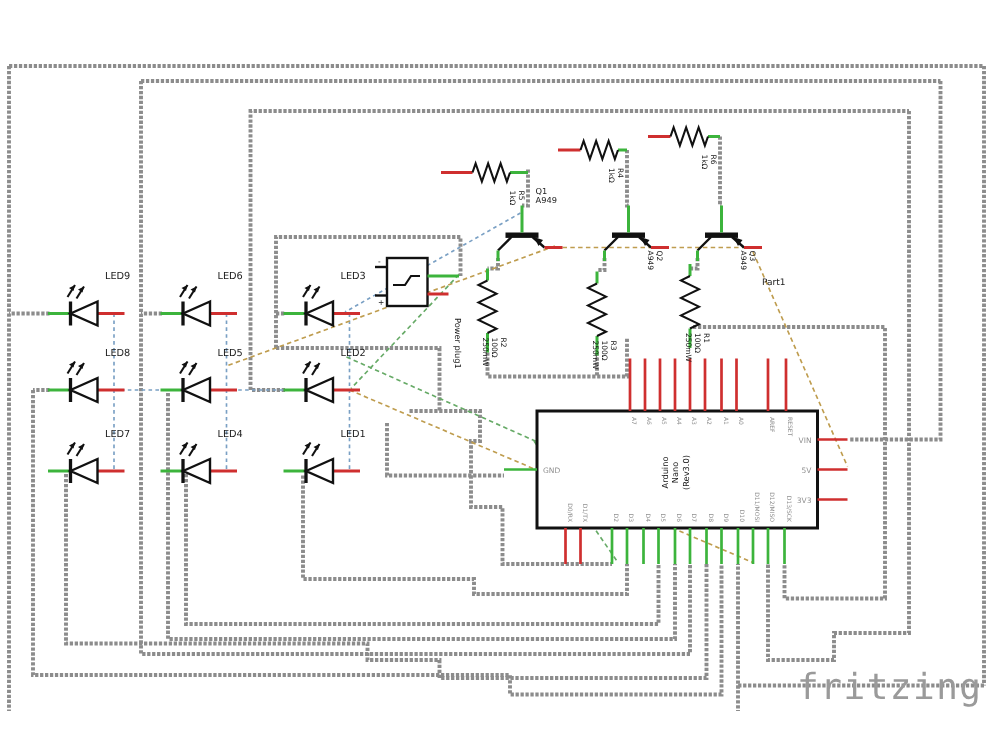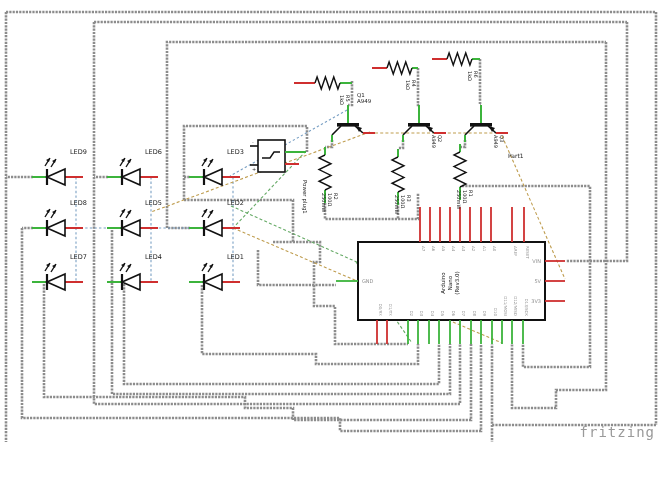--- a/index.html
+++ b/index.html
@@ -1,19 +1,19 @@
 <!DOCTYPE html>
 <html><head>
 <meta charset="utf-8">
 <style>
   html,body{margin:0;padding:0;background:#ffffff;}
   #stage{position:relative;width:661px;height:442px;background:#fff;overflow:hidden;
-         font-family:"DejaVu Sans", sans-serif;}
+         font-family:"DejaVu Sans", sans-serif;margin-top:32px;}
   svg text{font-family:"DejaVu Sans", sans-serif;}
-  .watermark{position:absolute;right:6px;bottom:2px;font-size:14px;color:#9a9a9a;
+  .watermark{position:absolute;right:6px;bottom:2px;font-size:24px;color:#9a9a9a;
              letter-spacing:1px;font-family:"DejaVu Sans Mono", monospace;text-align:center;}
 </style>
 </head>
 <body>
 
 <div id="stage">
   <svg id="cv" width="661" height="500" viewBox="0 0 661 500">
 
     <g id="wires" stroke="#8c8c8c" stroke-width="2.6" fill="none" stroke-dasharray="2.2 1.1">
 

